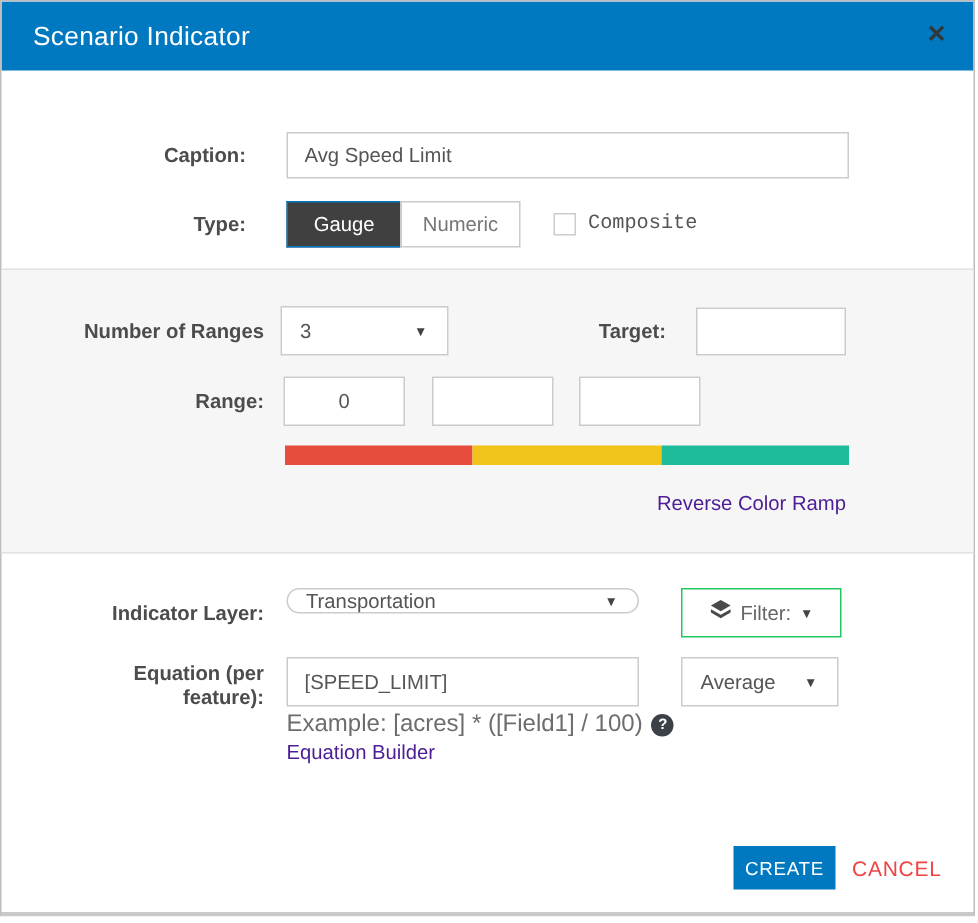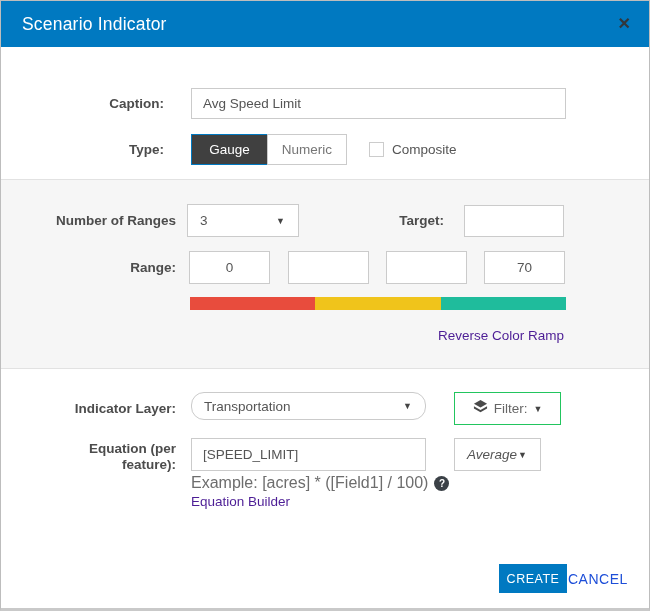--- a/index.html
+++ b/index.html
@@ -91,27 +91,27 @@
     align-items: center; gap: 6px;
   }
   .example-row .example { font-size: 16px; color: #6d6d6d; }
   .help-badge {
     width: 15px; height: 15px; border-radius: 50%; background: #3b4147;
     color: #fff; font-size: 10px; font-weight: bold;
     display: inline-flex; align-items: center; justify-content: center; cursor: pointer;
   }
 
   .btn-create {
-    position: absolute; top: 563px; left: 498px; width: 68px; height: 29px;
+    position: absolute; top: 563px; left: 488px; width: 68px; height: 29px;
     background: #0079c1; border: none; color: #fff;
     font-family: "Liberation Sans", sans-serif; font-size: 12.5px;
     letter-spacing: 0.5px; cursor: pointer;
   }
   .cancel {
-    position: absolute; top: 570px; left: 567px; color: #1d4ed8;
+    position: absolute; top: 570px; left: 567px; color: #ef4444;
     font-size: 14px; letter-spacing: 0.5px; cursor: pointer;
   }
   .layers-icon { display: inline-block; }
 </style>
 </head>
 <body>
 
 <div class="dialog">
 
   <div class="header">
@@ -121,65 +121,64 @@
 
   <span class="lbl" style="top:95px;left:0;width:163px;">Caption:</span>
   <input class="inp" style="top: 87px; left: 190px; width: 375px; height: 31px;" value="Avg Speed Limit">
 
   <span class="lbl" style="top:141px;left:0;width:163px;">Type:</span>
   <div class="seg">
     <button class="seg-btn selected">Gauge</button>
     <button class="seg-btn">Numeric</button>
   </div>
   <span class="checkbox" style="top:141px;left:368px;"></span>
-  <span style="position:absolute;top:141px;left:391px;font-size:13.5px;color:#555;">Composite</span>
+  <span style="position:absolute;top:141px;left:391px;font-size:13.5px;color:#555;font-family:Liberation Mono, monospace;">Composite</span>
 
   <div class="panel"></div>
 
   <span class="lbl" style="top:212px;left:0;width:175px;">Number of Ranges</span>
   <div class="dd" style="top:203px;left:186px;width:112px;height:33px;">
     <span class="dd-val">3</span>
     <span class="caret">▼</span>
   </div>
 
   <span class="lbl" style="top:212px;left:343px;width:100px;">Target:</span>
   <input class="inp" style="top: 204px; left: 463px; width: 100px; height: 32px;" value="">
 
   <span class="lbl" style="top:259px;left:0;width:175px;padding-left:20px;">Range:</span>
   <input class="inp center" style="top: 250px; left: 188px; width: 81px; height: 33px;" value="0">
   <input class="inp center" style="top: 250px; left: 287px; width: 81px; height: 33px;" value="">
   <input class="inp center" style="top: 250px; left: 385px; width: 81px; height: 33px;" value="">
-  <input class="inp center" style="top: 250px; left: 483px; width: 81px; height: 33px;" value="70">
 
   <div class="ramp">
     <div class="seg-color" style="background: rgb(232, 76, 61);"></div>
     <div class="seg-color" style="background: rgb(240, 196, 27);"></div>
     <div class="seg-color" style="background: rgb(31, 188, 156);"></div>
   </div>
   <span class="link" style="top:327px;right:85px;">Reverse Color Ramp</span>
 
   <span class="lbl" style="top:400px;left:0;width:175px;">Indicator Layer:</span>
-  <div class="dd" style="top:391px;left:190px;width:235px;height:28px;border-radius:13px;">
+  <div class="dd" style="top:391px;left:190px;width:235px;height:17px;border-radius:13px;">
     <span class="dd-val">Transportation</span>
     <span class="caret">▼</span>
   </div>
   <div class="filter-btn">
     <span class="layers-icon">
       <svg width="15" height="15" viewBox="0 0 16 16">
         <path d="M8 1 L15 5 L8 9 L1 5 Z" fill="#4a4a4a"></path>
         <path d="M1 7.6 L8 11.6 L15 7.6 L15 10 L8 14 L1 10 Z" fill="#4a4a4a"></path>
       </svg>
     </span>
     <span class="f-lbl">Filter:</span>
     <span class="caret" style="position:static;">▼</span>
   </div>
 
   <span class="lbl" style="top:440px;left:65px;width:110px;">Equation (per feature):</span>
   <input class="inp" style="top: 437px; left: 190px; width: 235px; height: 33px;" value="[SPEED_LIMIT]">
-  <div class="dd" style="top:437px;left:453px;width:87px;height:33px;font-style:italic;">
+  <div class="dd" style="top:437px;left:453px;width:105px;height:33px;">
     <span class="dd-val">Average</span>
     <span class="caret">▼</span>
   </div>
 
   <div class="example-row">
     <span class="example">Example: [acres] * ([Field1] / 100)</span>
     <span class="help-badge">?</span>
   </div>
   <span class="link" style="top:493px;left:190px;">Equation Builder</span>
 

